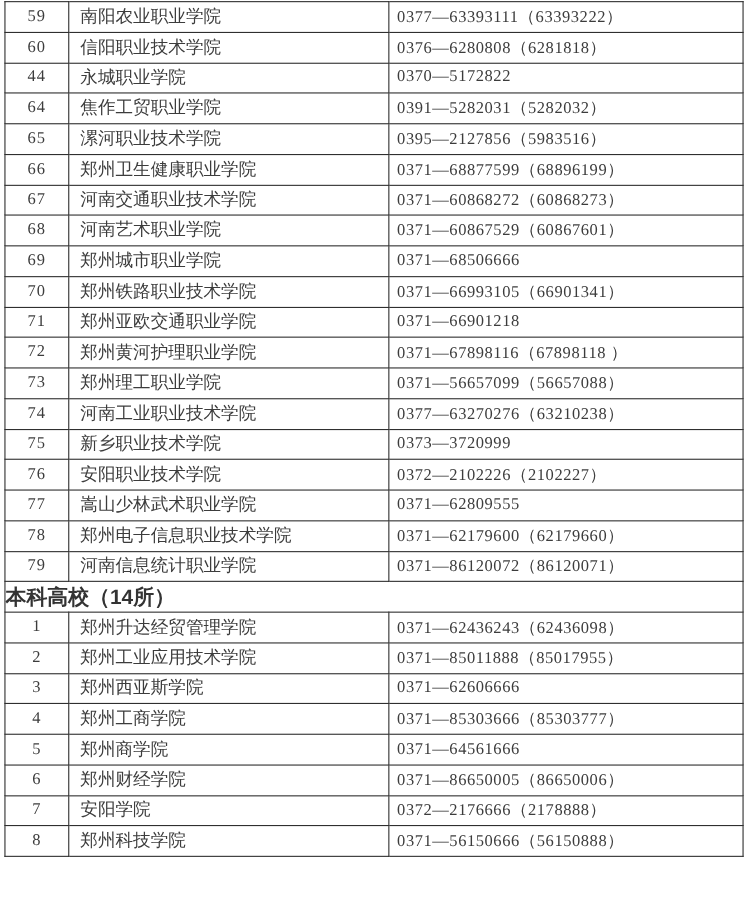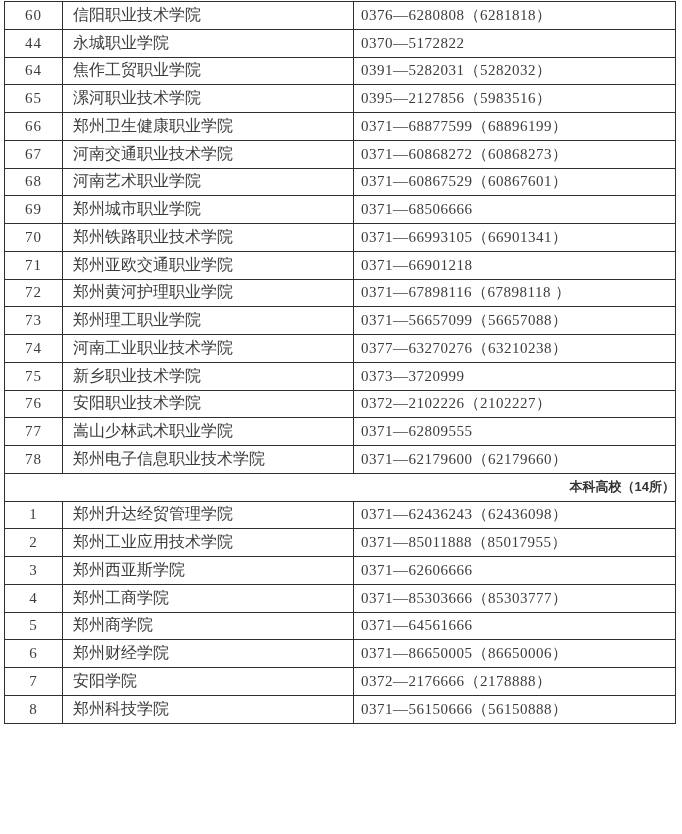--- a/index.html
+++ b/index.html
@@ -44,39 +44,44 @@
   td.cell-name {
     padding-left: 10px;
     font-size: 16px;
   }
   td.cell-phone {
     padding-left: 7px;
     font-size: 15px;
     letter-spacing: 0.5px;
   }
   td.section-cell {
-    text-align: right;
+    text-align: left;
     font-weight: bold;
-    font-size: 13px;
+    font-size: 19px;
     color: #333333;
     font-family: "Liberation Sans", "DejaVu Sans", sans-serif;
   }
 </style>
 </head>
 <body>
 
 <div class="table-wrap">
   <table class="directory">
     <colgroup>
       <col class="c-no">
       <col class="c-name">
       <col class="c-phone">
     </colgroup>
     <tbody>
         <tr>
+          <td class="cell-no">59</td>
+          <td class="cell-name">南阳农业职业学院</td>
+          <td class="cell-phone">0377—63393111（63393222）</td>
+        </tr>
+        <tr>
           <td class="cell-no">60</td>
           <td class="cell-name">信阳职业技术学院</td>
           <td class="cell-phone">0376—6280808（6281818）</td>
         </tr>
         <tr>
           <td class="cell-no">44</td>
           <td class="cell-name">永城职业学院</td>
           <td class="cell-phone">0370—5172822</td>
         </tr>
         <tr>
@@ -146,20 +151,25 @@
         </tr>
         <tr>
           <td class="cell-no">77</td>
           <td class="cell-name">嵩山少林武术职业学院</td>
           <td class="cell-phone">0371—62809555</td>
         </tr>
         <tr>
           <td class="cell-no">78</td>
           <td class="cell-name">郑州电子信息职业技术学院</td>
           <td class="cell-phone">0371—62179600（62179660）</td>
+        </tr>
+        <tr>
+          <td class="cell-no">79</td>
+          <td class="cell-name">河南信息统计职业学院</td>
+          <td class="cell-phone">0371—86120072（86120071）</td>
         </tr>
         <tr>
           <td colspan="3" class="section-cell">本科高校（14所）</td>
         </tr>
         <tr>
           <td class="cell-no">1</td>
           <td class="cell-name">郑州升达经贸管理学院</td>
           <td class="cell-phone">0371—62436243（62436098）</td>
         </tr>
         <tr>

